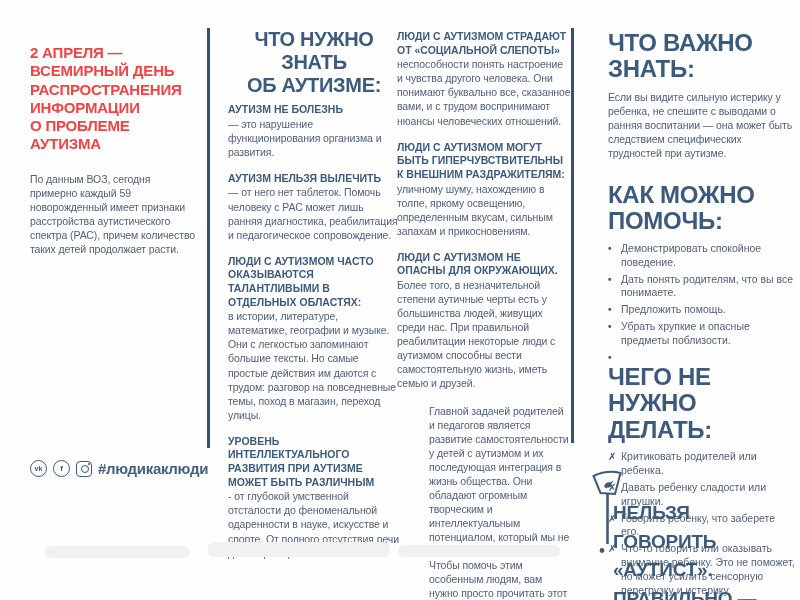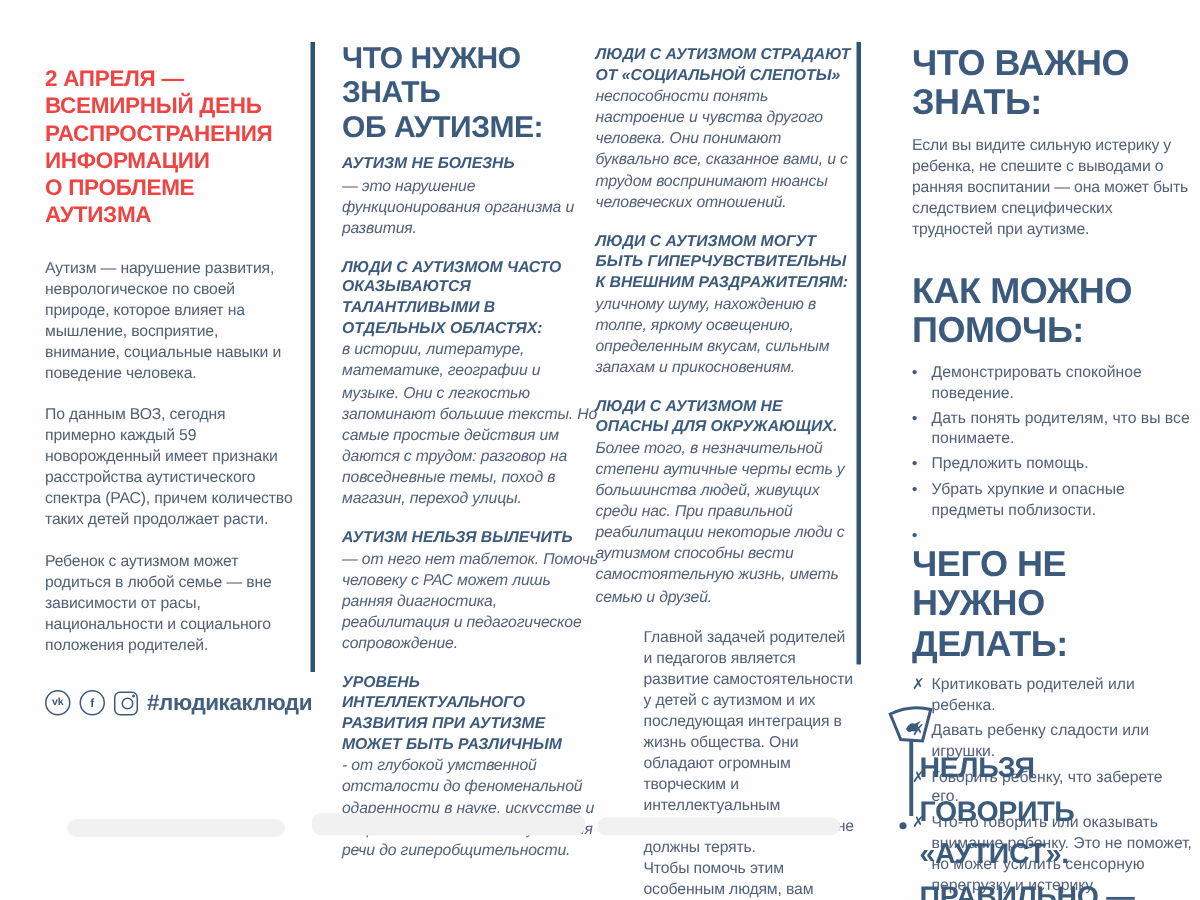--- a/index.html
+++ b/index.html
@@ -4,22 +4,22 @@
 <style>
   html,body{margin:0;padding:0;background:#ffffff;}
   .poster{position:relative;width:800px;height:600px;background:#fefefe;overflow:hidden;
           font-family:"Liberation Sans","DejaVu Sans",sans-serif;}
   .col{position:absolute;top:28px;}
   .main-title{font-size:15px;line-height:1.22;font-weight:bold;color:#ef4444;
               white-space:pre-line;letter-spacing:-0.2px;margin:0 0 18px 0;}
   .body-p{font-size:10.5px;line-height:1.34;color:#516174;margin:0 0 13px 0;letter-spacing:-0.1px;}
   .divider{position:absolute;width:3px;background:#2f5377;}
   .col-heading{font-size:20px;line-height:1.15;font-weight:bold;color:#3c5a7c;
-               white-space:pre-line;letter-spacing:-0.3px;margin:0 0 6px 0;}
-  .sec{margin:0 0 13px 0;font-style:italic;}
+               white-space:pre-line;letter-spacing:-0.3px;margin:0 0 6px 0;text-align:center;}
+  .sec{margin:0 0 13px 0;}
   .sec-title{font-size:10.5px;line-height:1.3;font-weight:bold;color:#3c5a7c;margin:0;}
   .sec-body{font-size:10.5px;line-height:1.34;color:#51617a;margin:0;letter-spacing:-0.1px;}
   .h2{font-size:24px;line-height:1.1;font-weight:bold;color:#3c5a7c;letter-spacing:-0.3px;margin:0 0 7px 0;}
   .blist{list-style:none;margin:0 0 16px 0;padding:0;}
   .blist li{position:relative;padding-left:13px;font-size:10.5px;line-height:1.32;
             color:#51617a;margin-bottom:3px;}
   .blist li .marker{position:absolute;left:0;top:0;font-size:10px;color:#3c5a7c;font-weight:bold;}
   .social-row{position:absolute;left:30px;top:460px;display:flex;align-items:center;gap:6px;}
   .icon-circle{width:17px;height:17px;border:1.4px solid #3c5a7c;border-radius:50%;
                display:flex;align-items:center;justify-content:center;
@@ -42,23 +42,21 @@
 
 <div class="poster">
 
   <div class="col" style="left:30px;top:44px;width:168px;">
     <h1 class="main-title">2 АПРЕЛЯ —
 ВСЕМИРНЫЙ ДЕНЬ
 РАСПРОСТРАНЕНИЯ
 ИНФОРМАЦИИ
 О ПРОБЛЕМЕ
 АУТИЗМА</h1>
-    <p class="body-p">Аутизм — нарушение развития, неврологическое по своей природе, которое влияет на мышление, восприятие, внимание, социальные навыки и поведение человека.</p>
     <p class="body-p">По данным ВОЗ, сегодня примерно каждый 59 новорожденный имеет признаки расстройства аутистического спектра (РАС), причем количество таких детей продолжает расти.</p>
-    <p class="body-p">Ребенок с аутизмом может родиться в любой семье — вне зависимости от расы, национальности и социального положения родителей.</p>
   </div>
 
   <div class="social-row">
     <span class="icon-circle" style="font-size:7px;">vk</span>
     <span class="icon-circle">f</span>
     <span class="icon-square">
       <span class="lens"></span>
       <span class="dot"></span>
     </span>
     <span class="hashtag">#людикаклюди</span>
@@ -67,26 +65,26 @@
   <div class="divider" style="left:207px;top:28px;height:420px;"></div>
 
   <div class="col" style="left:228px;top:28px;width:172px;">
     <h2 class="col-heading">ЧТО НУЖНО ЗНАТЬ
 ОБ АУТИЗМЕ:</h2>
     <div class="sec">
       <p class="sec-title">АУТИЗМ НЕ БОЛЕЗНЬ</p>
       <p class="sec-body">— это нарушение функционирования организма и развития.</p>
     </div>
     <div class="sec">
+      <p class="sec-title">АУТИЗМ НЕЛЬЗЯ ВЫЛЕЧИТЬ</p>
+      <p class="sec-body">— от него нет таблеток. Помочь человеку с РАС может лишь ранняя диагностика, реабилитация и педагогическое сопровождение.</p>
+    </div>
+    <div class="sec">
       <p class="sec-title">ЛЮДИ С АУТИЗМОМ ЧАСТО ОКАЗЫВАЮТСЯ ТАЛАНТЛИВЫМИ В ОТДЕЛЬНЫХ ОБЛАСТЯХ:</p>
       <p class="sec-body">в истории, литературе, математике, географии и музыке. Они с легкостью запоминают большие тексты. Но самые простые действия им даются с трудом: разговор на повседневные темы, поход в магазин, переход улицы.</p>
-    </div>
-    <div class="sec">
-      <p class="sec-title">АУТИЗМ НЕЛЬЗЯ ВЫЛЕЧИТЬ</p>
-      <p class="sec-body">— от него нет таблеток. Помочь человеку с РАС может лишь ранняя диагностика, реабилитация и педагогическое сопровождение.</p>
     </div>
     <div class="sec">
       <p class="sec-title">УРОВЕНЬ ИНТЕЛЛЕКТУАЛЬНОГО РАЗВИТИЯ ПРИ АУТИЗМЕ МОЖЕТ БЫТЬ РАЗЛИЧНЫМ</p>
       <p class="sec-body">- от глубокой умственной отсталости до феноменальной одаренности в науке, искусстве и спорте. От полного отсутствия речи до гиперобщительности.</p>
     </div>
   </div>
 
   <div class="col" style="left:397px;top:30px;width:174px;">
     <div class="sec">
       <p class="sec-title">ЛЮДИ С АУТИЗМОМ СТРАДАЮТ ОТ «СОЦИАЛЬНОЙ СЛЕПОТЫ»</p>

